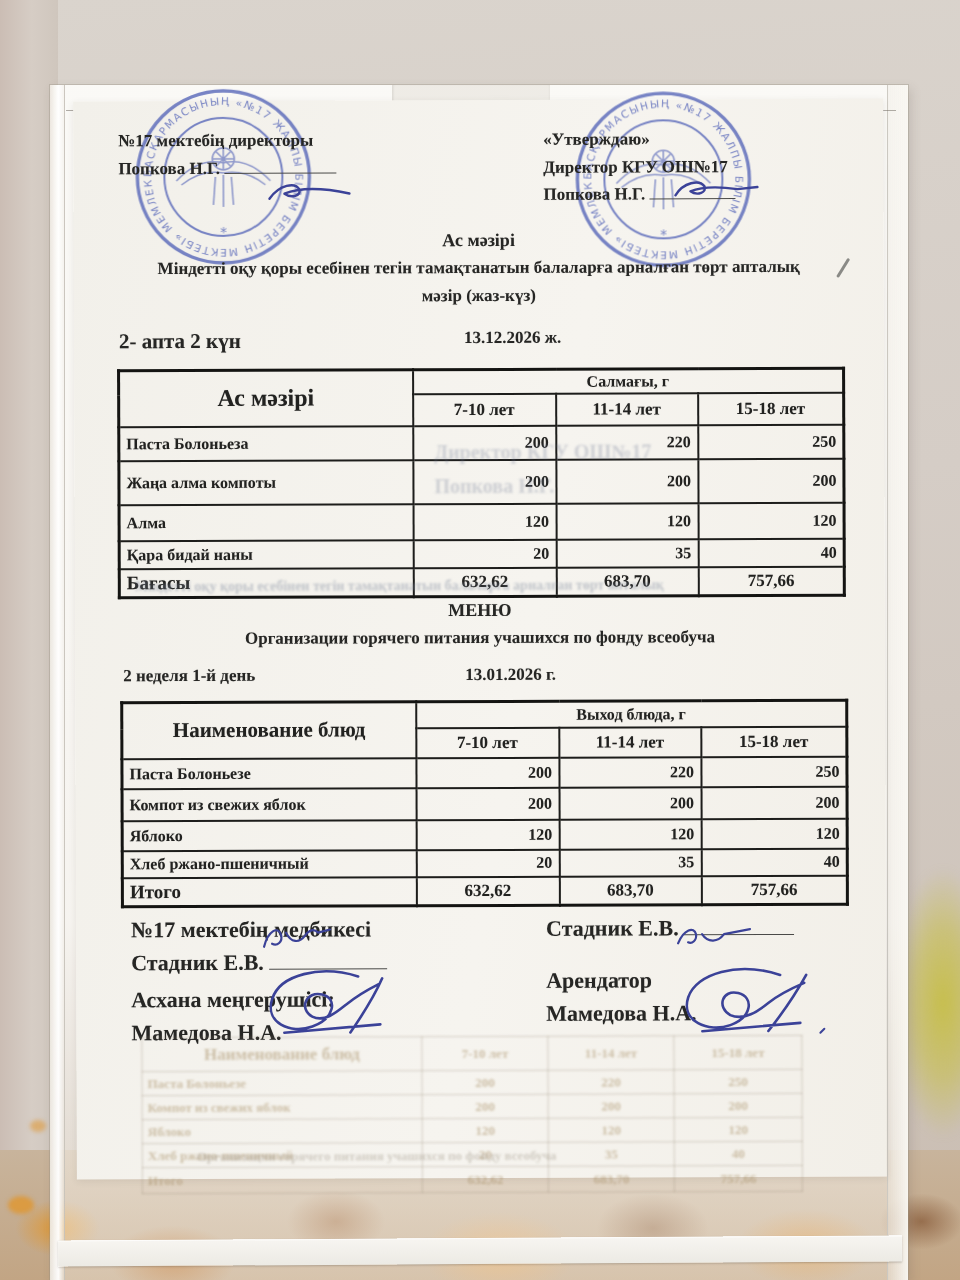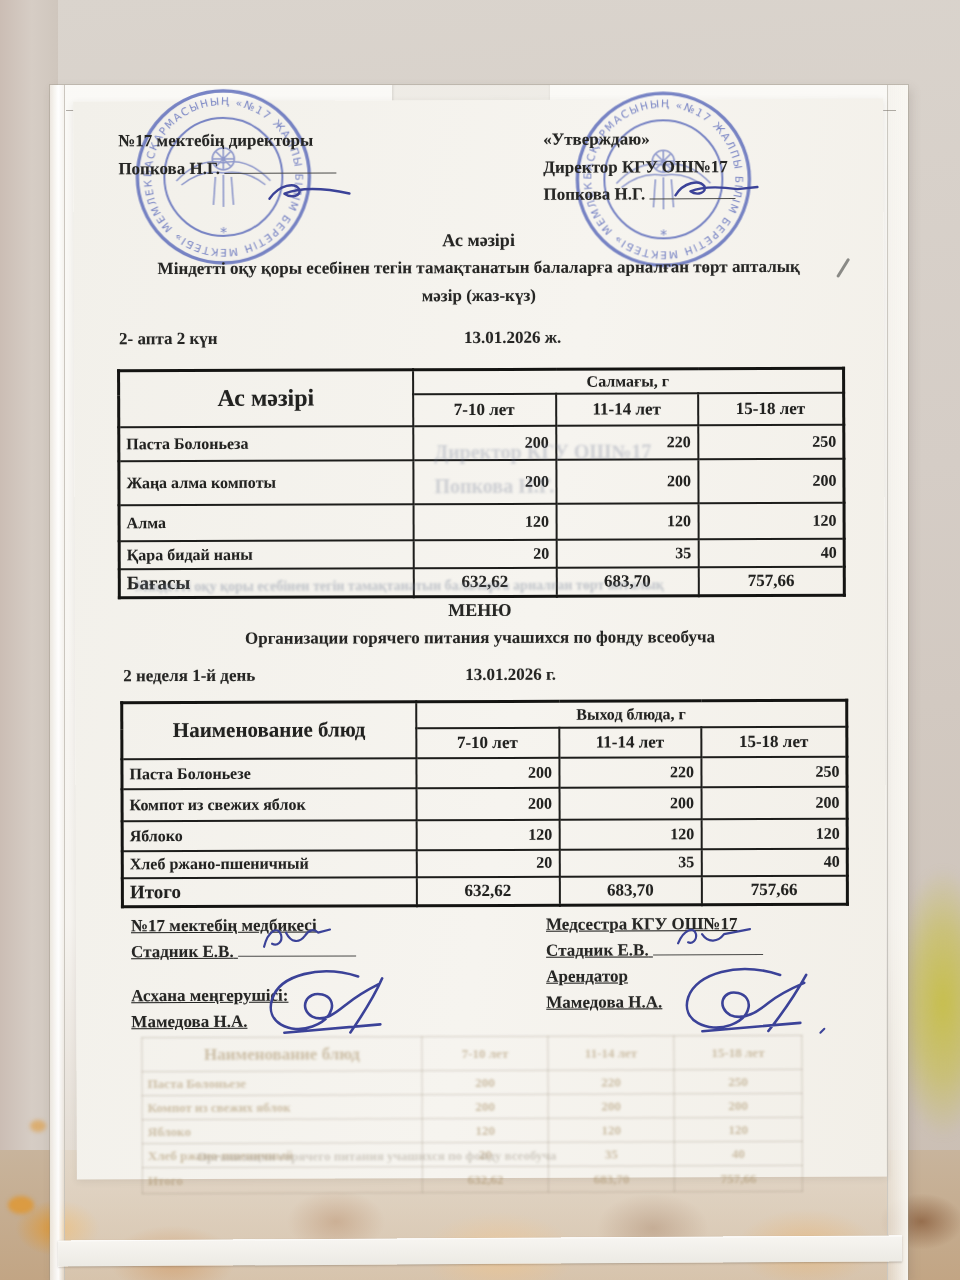--- a/index.html
+++ b/index.html
@@ -66,21 +66,21 @@
   table.menu{border:3px solid #141412;}
   td.name{font-weight:bold;font-size:16px;text-align:left;}
   td.val{font-weight:bold;font-size:16px;text-align:right;}
   th.span-h{font-weight:bold;font-size:16px;text-align:center;}
   th.age-h{font-weight:bold;font-size:17px;text-align:center;}
   td.total-name{font-weight:bold;font-size:19px;text-align:left;}
   td.total-val{font-weight:bold;font-size:17px;text-align:center;}
   th.corner1{font-weight:bold;font-size:24px;text-align:center;}
   th.corner2{font-weight:bold;font-size:21px;text-align:center;}
   
-  .sig-block{font-size:17px;font-weight:bold;line-height:1.5;text-decoration:underline;}
+  .sig-block{font-size:22px;font-weight:bold;line-height:1.5;}
   .ink{stroke:#3b4298;fill:none;stroke-linecap:round;stroke-linejoin:round;}
   
   .ghost-line{color:rgba(125,135,155,.45);filter:blur(.8px);font-weight:bold;}
   table.ghost{border-collapse:collapse;table-layout:fixed;width:660px;
     color:rgba(170,145,105,.55);filter:blur(1.1px);}
   table.ghost td,table.ghost th{border:1px solid rgba(150,138,118,.38);padding:0 5px;}
   table.ghost{border:1.5px solid rgba(150,138,118,.42);}
   .ghost th,.ghost td{font-weight:bold;font-size:13px;text-align:center;}
   .ghost td.gname{text-align:left;}
   .ghost-ontable{color:rgba(110,120,145,.30);filter:blur(1px);font-weight:bold;line-height:1.7;}
@@ -168,22 +168,22 @@
   </div>
   <svg class="abs" style="left:598px;top:78px;" width="92" height="28">
     <path class="ink" stroke-width="2.4" d="M4,18 C12,5 28,2 33,9 C36,15 26,19 19,14 C34,8 52,10 66,12 L86,10"></path>
   </svg>
   <div class="slash-mark"></div>
 
   <div class="abs center-line doc-text" style="top:130px;font-size:18px;">Ас  мәзірі</div>
   <div class="abs center-line doc-text" style="top:158px;font-size:17px;">Міндетті оқу қоры есебінен  тегін тамақтанатын балаларға арналған төрт  апталық</div>
   <div class="abs center-line doc-text" style="top:186px;font-size:17px;">мәзір (жаз-күз)</div>
 
-  <div class="abs doc-text" style="left:45px;top:228px;font-size:17px;font-weight:bold;">2- апта  2 күн</div>
-  <div class="abs doc-text" style="left:390px;top:228px;font-size:17px;font-weight:bold;">13.01.2026 ж.</div>
+  <div class="abs doc-text" style="left:45px;top:228px;font-size:21px;font-weight:bold;">2- апта  2 күн</div>
+  <div class="abs doc-text" style="left:390px;top:228px;font-size:17px;font-weight:bold;">13.12.2026 ж.</div>
 
   <table class="menu abs" style="left:43px;top:268px;">
     <colgroup>
         <col style="width:294px">
         <col style="width:143px">
         <col style="width:142px">
         <col style="width:146px">
       </colgroup>
     <tbody>
         <tr style="height:24px;">
@@ -304,21 +304,20 @@
 
   <div class="abs sig-block doc-text" style="left:55px;top:882px;">
     <div>Асхана меңгерушісі:</div>
     <div>Мамедова Н.А.</div>
   </div>
   <svg class="abs" style="left:178px;top:862px;" width="160" height="92">
     <path class="ink" stroke-width="2.6" d="M104,14 C66,2 26,12 18,36 C10,60 36,72 58,64 C80,56 84,36 68,32 C52,28 44,46 58,54 C70,60 82,50 92,42 C102,34 112,28 124,22 M30,70 L126,62 M96,70 C110,50 120,34 128,16"></path>
   </svg>
 
   <div class="abs sig-block doc-text" style="left:470px;top:812px;">
-    <div>Медсестра КГУ ОШ№17</div>
     <div>
       <span>Стадник Е.В.</span>
       <span class="uline" style="width:110px;"></span>
     </div>
   </div>
   <svg class="abs" style="left:596px;top:822px;" width="86" height="30">
     <path class="ink" stroke-width="2.2" d="M6,22 C12,8 22,5 24,13 C25,19 20,23 16,21 M30,13 C36,22 46,21 52,13 L78,8"></path>
   </svg>
 
   <div class="abs sig-block doc-text" style="left:470px;top:864px;">

